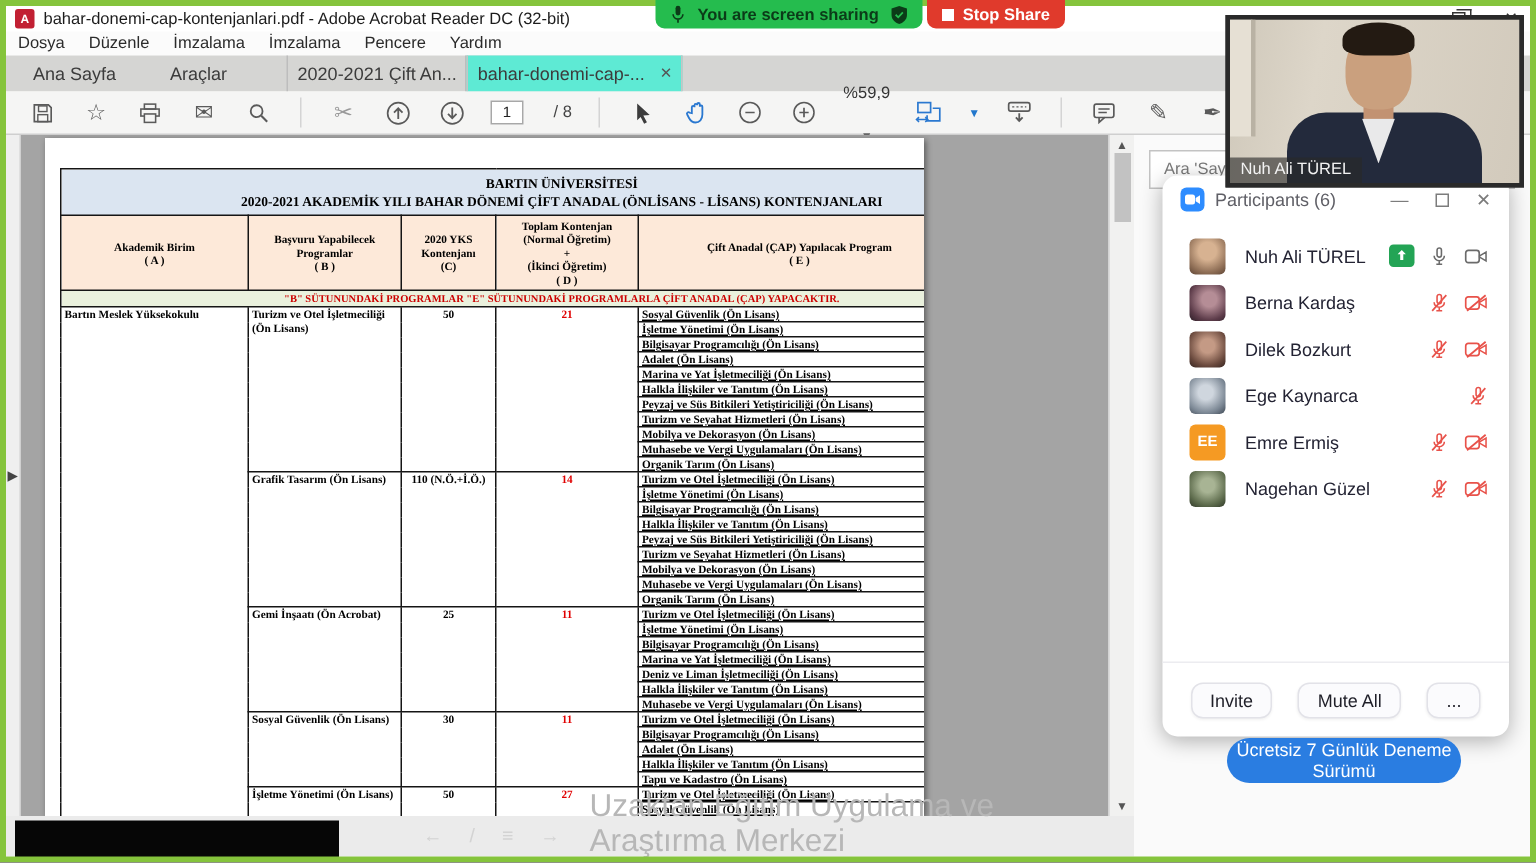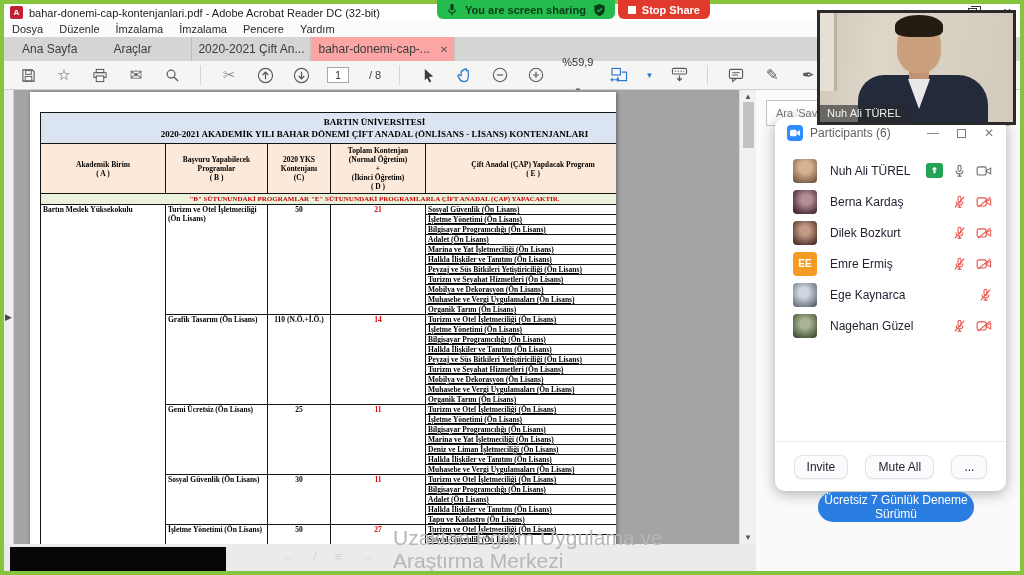--- a/index.html
+++ b/index.html
@@ -28,21 +28,21 @@
   .shield{width:11px;height:12px;}
 
   
   .menubar{position:absolute;left:4px;top:21px;right:4px;height:16px;background:#fbfbfb;
     display:flex;align-items:center;gap:0;font-size:11px;color:#2b2b2b;}
   .menubar .mi{padding:0 8px;cursor:pointer;}
   
   .tabbar{position:absolute;left:4px;top:37px;right:4px;height:24px;background:#d5d5d3;display:flex;align-items:stretch;font-size:12px;color:#3c3c3c;}
   .apptab{display:flex;align-items:center;padding:0 18px;cursor:pointer;}
   .doctab{display:flex;align-items:center;padding:0 6px;cursor:pointer;border-left:1px solid #bdbdbd;border-right:1px solid #bdbdbd;min-width:120px;justify-content:center;gap:10px;}
-  .doctab.active{background:#fca5a5;border-color:#c5c5c5;}
+  .doctab.active{background:#5eead4;border-color:#c5c5c5;}
   .doctab .x{color:#555;font-size:10px;cursor:pointer;}
 
   
   .toolbar{position:absolute;left:4px;top:61px;right:4px;height:29px;background:#f5f5f4;border-bottom:1px solid #cfcfcf;
     display:flex;align-items:center;gap:16px;padding-left:14px;color:#5a5a5a;}
   .toolbar .tbi{display:flex;align-items:center;justify-content:center;width:20px;height:20px;cursor:pointer;font-size:15px;color:#5a5a5a;}
   .toolbar .sep{width:1px;height:20px;background:#d4d4d4;margin:0 2px;}
   .pagebox{width:22px;height:16px;border:1px solid #a8a8a8;background:#fff;font-size:10px;color:#222;text-align:center;line-height:15px;}
   .pagetotal{font-size:11px;color:#444;margin-left:4px;}
   .zoomval{font-size:11px;color:#333;display:flex;align-items:center;gap:18px;cursor:pointer;flex-direction:column;}
@@ -407,21 +407,21 @@
             </tr>
             <tr class="drow">
               <td class="cE">Muhasebe ve Vergi Uygulamaları (Ön Lisans)</td>
               <td class="cF">1</td>
             </tr>
             <tr class="drow">
               <td class="cE">Organik Tarım (Ön Lisans)</td>
               <td class="cF">1</td>
             </tr>
             <tr class="drow">
-              <td class="cB" rowspan="7">Gemi Ücretsiz (Ön Lisans)</td>
+              <td class="cB" rowspan="7">Gemi İnşaatı (Ön Acrobat)</td>
               <td class="cC" rowspan="7">25</td>
               <td class="cD" rowspan="7">11</td>
               <td class="cE">Turizm ve Otel İşletmeciliği (Ön Lisans)</td>
               <td class="cF">1</td>
             </tr>
             <tr class="drow">
               <td class="cE">İşletme Yönetimi (Ön Lisans)</td>
               <td class="cF">1</td>
             </tr>
             <tr class="drow">
@@ -593,48 +593,48 @@
             <span>
               <svg width="16" height="12" viewBox="0 0 18 14">
                 <rect x="1" y="2.2" width="10.5" height="9.5" rx="2" fill="none" stroke="#e8524a" stroke-width="1.3"></rect>
                 <path d="M11.8 6.5L16.8 3.6v6.8l-5-2.9z" fill="none" stroke="#e8524a" stroke-width="1.2"></path>
                 <path d="M2 13L16.5 1" stroke="#e8524a" stroke-width="1.4"></path>
               </svg>
             </span>
           </span>
         </div>
         <div class="p-row">
-          <span class="avatar av5">EE</span>
-          <span class="p-name">Emre Ermiş</span>
+          <span class="avatar av4"></span>
+          <span class="p-name">Ege Kaynarca</span>
           <span class="p-icons">
             <span>
               <svg width="13" height="14" viewBox="0 0 16 17">
                 <rect x="6.2" y="1.5" width="3.6" height="7.5" rx="1.8" fill="none" stroke="#e8524a" stroke-width="1.3"></rect>
                 <path d="M3.8 7.8a4.2 4.2 0 0 0 8.4 0M8 12.2v2.6M5.6 14.8h4.8" fill="none" stroke="#e8524a" stroke-width="1.3"></path>
                 <path d="M2.2 15L13.8 2" stroke="#e8524a" stroke-width="1.4"></path>
               </svg>
             </span>
+          </span>
+        </div>
+        <div class="p-row">
+          <span class="avatar av5">EE</span>
+          <span class="p-name">Emre Ermiş</span>
+          <span class="p-icons">
+            <span>
+              <svg width="13" height="14" viewBox="0 0 16 17">
+                <rect x="6.2" y="1.5" width="3.6" height="7.5" rx="1.8" fill="none" stroke="#e8524a" stroke-width="1.3"></rect>
+                <path d="M3.8 7.8a4.2 4.2 0 0 0 8.4 0M8 12.2v2.6M5.6 14.8h4.8" fill="none" stroke="#e8524a" stroke-width="1.3"></path>
+                <path d="M2.2 15L13.8 2" stroke="#e8524a" stroke-width="1.4"></path>
+              </svg>
+            </span>
             <span>
               <svg width="16" height="12" viewBox="0 0 18 14">
                 <rect x="1" y="2.2" width="10.5" height="9.5" rx="2" fill="none" stroke="#e8524a" stroke-width="1.3"></rect>
                 <path d="M11.8 6.5L16.8 3.6v6.8l-5-2.9z" fill="none" stroke="#e8524a" stroke-width="1.2"></path>
                 <path d="M2 13L16.5 1" stroke="#e8524a" stroke-width="1.4"></path>
-              </svg>
-            </span>
-          </span>
-        </div>
-        <div class="p-row">
-          <span class="avatar av4"></span>
-          <span class="p-name">Ege Kaynarca</span>
-          <span class="p-icons">
-            <span>
-              <svg width="13" height="14" viewBox="0 0 16 17">
-                <rect x="6.2" y="1.5" width="3.6" height="7.5" rx="1.8" fill="none" stroke="#e8524a" stroke-width="1.3"></rect>
-                <path d="M3.8 7.8a4.2 4.2 0 0 0 8.4 0M8 12.2v2.6M5.6 14.8h4.8" fill="none" stroke="#e8524a" stroke-width="1.3"></path>
-                <path d="M2.2 15L13.8 2" stroke="#e8524a" stroke-width="1.4"></path>
               </svg>
             </span>
           </span>
         </div>
         <div class="p-row">
           <span class="avatar av6"></span>
           <span class="p-name">Nagehan Güzel</span>
           <span class="p-icons">
             <span>
               <svg width="13" height="14" viewBox="0 0 16 17">

